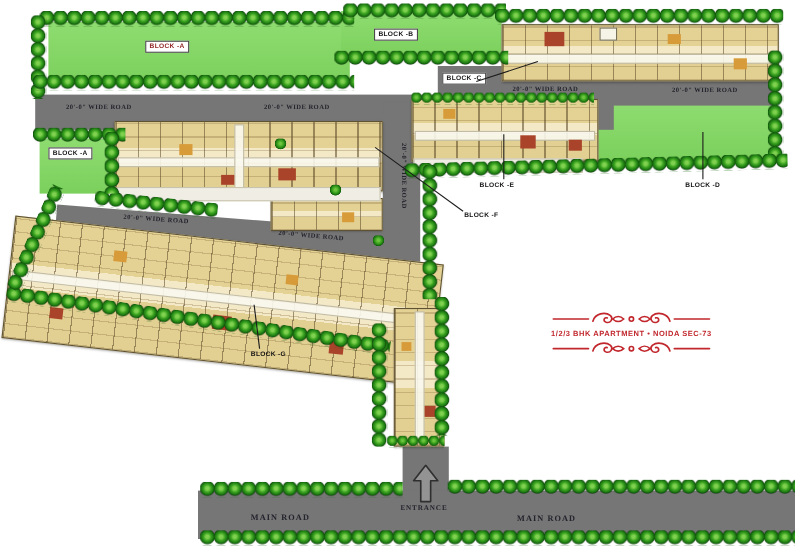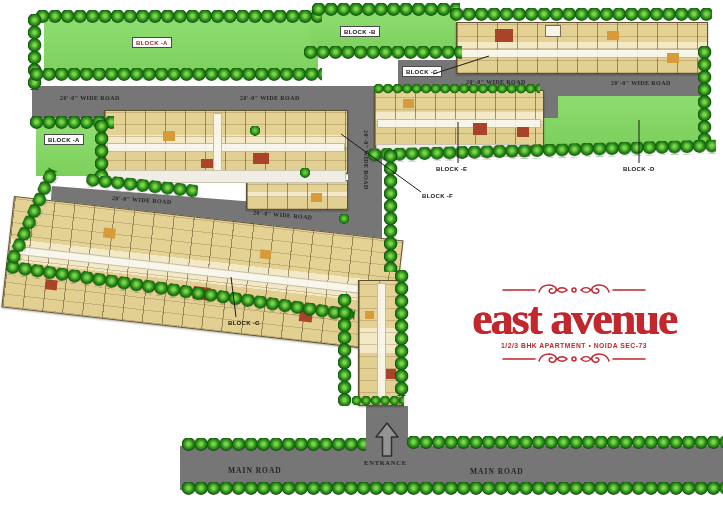--- a/index.html
+++ b/index.html
@@ -200,21 +200,20 @@
       <g fill="none" stroke="currentColor" stroke-width="1.5" stroke-linecap="round">
         <path d="M4 8 H36"></path>
         <path d="M114 8 H146"></path>
         <path d="M40 10 C42 3 51 1 56 5 C59 8 56 12 52 11 C49 10 50 6 53 7"></path>
         <path d="M110 10 C108 3 99 1 94 5 C91 8 94 12 98 11 C101 10 100 6 97 7"></path>
         <path d="M58 8 C61 5 65 5 68 8 C65 11 61 11 58 8 Z"></path>
         <path d="M82 8 C85 5 89 5 92 8 C89 11 85 11 82 8 Z"></path>
         <circle cx="75" cy="8" r="2"></circle>
       </g>
     </svg>
-    <div class="logo-word">east avenue</div>
     <div class="logo-tag">1/2/3 BHK APARTMENT • NOIDA SEC-73</div>
     <svg class="flourish" width="150" height="16" viewBox="0 0 150 16" style="margin-top:2px;">
       <g fill="none" stroke="currentColor" stroke-width="1.5" stroke-linecap="round">
         <path d="M4 8 H36"></path>
         <path d="M114 8 H146"></path>
         <path d="M40 10 C42 3 51 1 56 5 C59 8 56 12 52 11 C49 10 50 6 53 7"></path>
         <path d="M110 10 C108 3 99 1 94 5 C91 8 94 12 98 11 C101 10 100 6 97 7"></path>
         <path d="M58 8 C61 5 65 5 68 8 C65 11 61 11 58 8 Z"></path>
         <path d="M82 8 C85 5 89 5 92 8 C89 11 85 11 82 8 Z"></path>
         <circle cx="75" cy="8" r="2"></circle>

